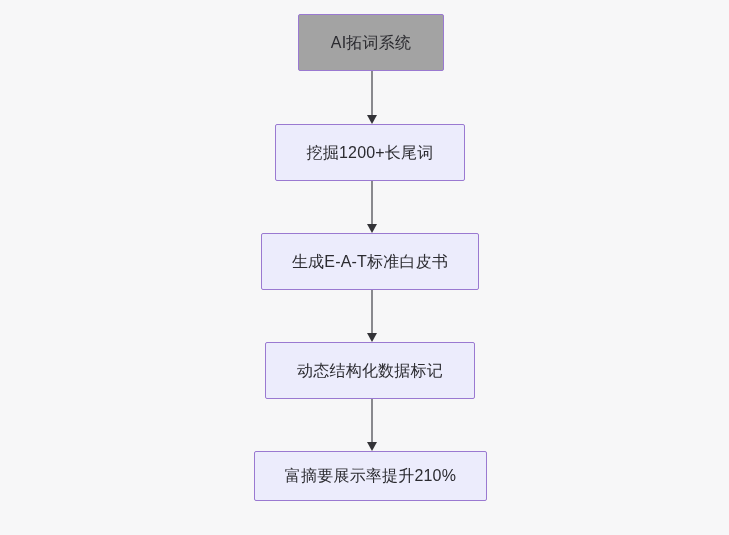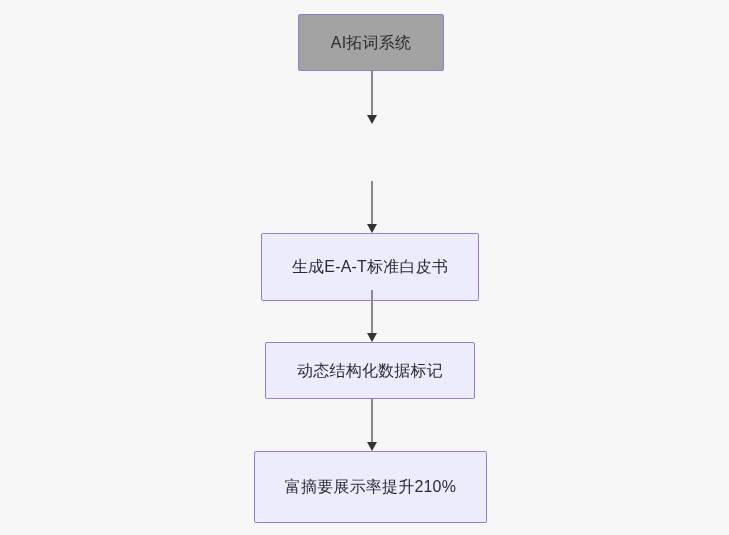--- a/index.html
+++ b/index.html
@@ -60,30 +60,33 @@
 </style>
 </head>
 <body style="background: rgb(247, 247, 248);">
 
 <div id="flowchart">
 
   <div class="node" id="node-n1" style="left: 298px; top: 14px; width: 146px; height: 57px; background: #a3a3a3; border-color: rgb(154, 121, 209); color: rgb(43, 43, 48);">
     <span class="node-label">AI拓词系统</span>
   </div>
 
+  <div class="node" id="node-n2" style="left: 275px; top: 124px; width: 190px; height: 57px; background: rgb(236, 236, 252); border-color: rgb(154, 121, 209); color: rgb(43, 43, 48);">
+    <span class="node-label">挖掘1200+长尾词</span>
+  </div>
 
-  <div class="node" id="node-n3" style="left: 261px; top: 233px; width: 218px; height: 68px; background: rgb(236, 236, 252); border-color: rgb(154, 121, 209); color: rgb(43, 43, 48);">
+  <div class="node" id="node-n3" style="left: 261px; top: 233px; width: 218px; height: 57px; background: rgb(236, 236, 252); border-color: rgb(154, 121, 209); color: rgb(43, 43, 48);">
     <span class="node-label">生成E-A-T标准白皮书</span>
   </div>
 
   <div class="node" id="node-n4" style="left: 265px; top: 342px; width: 210px; height: 57px; background: rgb(236, 236, 252); border-color: rgb(154, 121, 209); color: rgb(43, 43, 48);">
     <span class="node-label">动态结构化数据标记</span>
   </div>
 
-  <div class="node" id="node-n5" style="left: 254px; top: 451px; width: 233px; height: 72px; background: rgb(236, 236, 252); border-color: rgb(154, 121, 209); color: rgb(43, 43, 48); justify-content: center;">
+  <div class="node" id="node-n5" style="left: 254px; top: 451px; width: 233px; height: 50px; background: rgb(236, 236, 252); border-color: rgb(154, 121, 209); color: rgb(43, 43, 48); justify-content: center;">
     <span class="node-label">富摘要展示率提升210%</span>
   </div>
 
   <div class="edge" id="edge-e1" style="left: 371px; top: 71px; height: 53px;">
     <div class="edge-line" style="height: 44px; background: rgb(137, 137, 142);"></div>
     <div class="edge-head" style="top: 44px; border-top-color: rgb(51, 51, 56);"></div>
   </div>
 
   <div class="edge" id="edge-e2" style="left: 371px; top: 181px; height: 52px;">
     <div class="edge-line" style="height: 43px; background: rgb(137, 137, 142);"></div>

